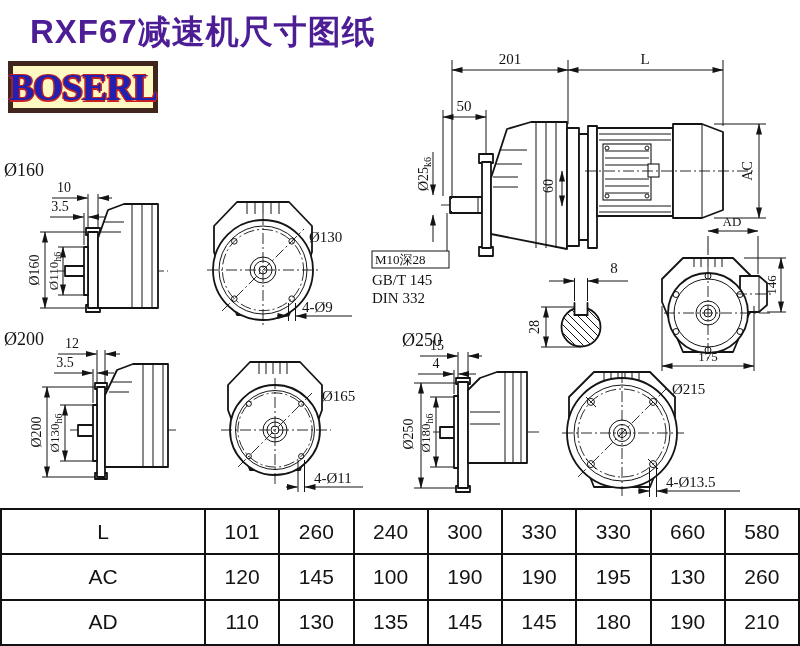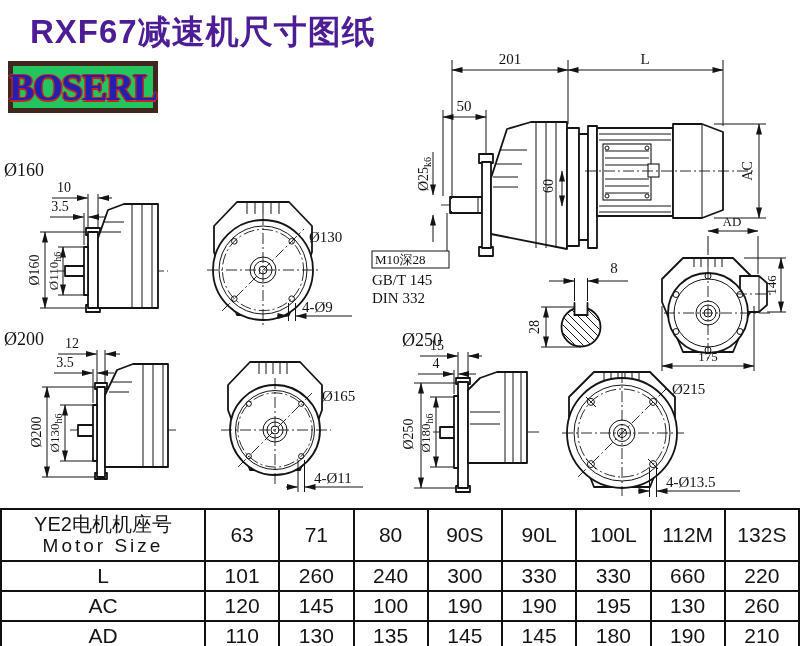--- a/index.html
+++ b/index.html
@@ -1,21 +1,21 @@
 <!DOCTYPE html>
 <html><head>
 <meta charset="utf-8">
 <style>
   html,body{margin:0;padding:0;}
   body{width:800px;height:646px;position:relative;background:#ffffff;overflow:hidden;
        font-family:"Liberation Sans",sans-serif;color:#141414;}
   .page-title{position:absolute;left:30px;top:10px;font-size:33px;font-weight:bold;
        letter-spacing:1px;color:#4c1d95;white-space:nowrap;}
   .logo-box{position:absolute;left:8px;top:61px;width:140px;height:42px;border:5px solid #41261e;
-       background:#22c55e;display:flex;align-items:center;justify-content:center;}
+       background:#fef9c3;display:flex;align-items:center;justify-content:center;}
   .logo-text{font-family:"Liberation Serif",serif;font-size:38px;font-weight:bold;color:#2020b2;
        text-shadow:-1.5px 0 #c42222,1.5px 0 #c42222,0 -1.5px #c42222,0 1.5px #c42222;
        letter-spacing:-1px;}
   svg{position:absolute;left:0;top:0;}
   .ol{stroke:#141414;stroke-width:1.8;fill:none;stroke-linejoin:round;stroke-linecap:round;}
   .olw{stroke:#141414;stroke-width:1.8;fill:#ffffff;stroke-linejoin:round;}
   .tn{stroke:#141414;stroke-width:1;fill:none;}
   .tnw{stroke:#141414;stroke-width:1.1;fill:#ffffff;}
   .dm{stroke:#141414;stroke-width:1;fill:none;}
   .cl{stroke:#141414;stroke-width:0.9;fill:none;stroke-dasharray:11 3 2 3;}
@@ -446,44 +446,30 @@
     <col>
       <col>
       <col>
       <col>
       <col>
       <col>
       <col>
       <col>
   </colgroup>
   <tbody>
-    <tr class="hrow">
-      <th>
-        <div class="hdr-cn">YE2电机机座号</div>
-        <div class="hdr-en">Motor Size</div>
-      </th>
-      <th>63</th>
-      <th>71</th>
-      <th>80</th>
-      <th>90S</th>
-      <th>90L</th>
-      <th>100L</th>
-      <th>112M</th>
-      <th>132S</th>
-    </tr>
     <tr class="drow">
       <th>L</th>
       <td>101</td>
       <td>260</td>
       <td>240</td>
       <td>300</td>
       <td>330</td>
       <td>330</td>
       <td>660</td>
-      <td>220</td>
+      <td>580</td>
     </tr>
     <tr class="drow">
       <th>AC</th>
       <td>120</td>
       <td>145</td>
       <td>100</td>
       <td>190</td>
       <td>190</td>
       <td>195</td>
       <td>130</td>

